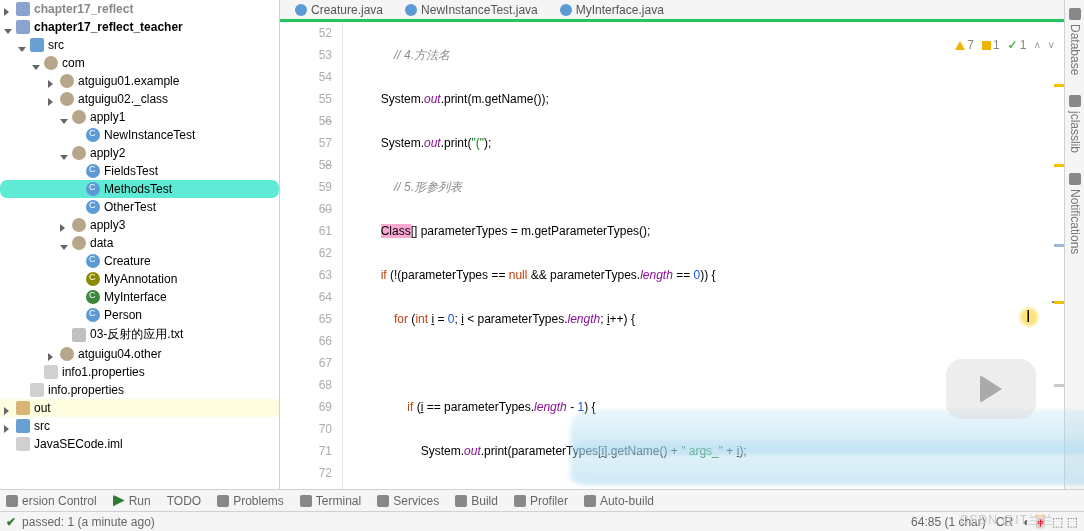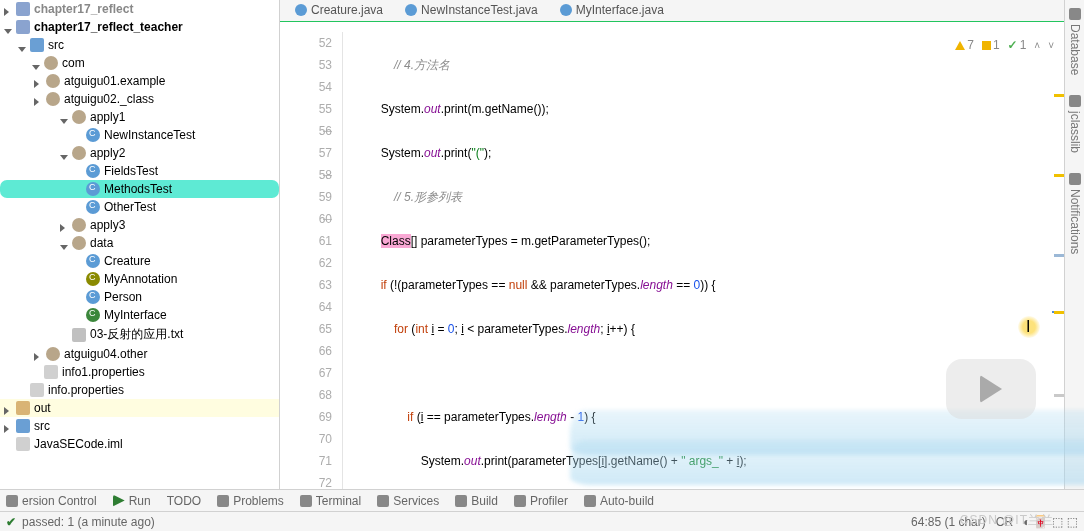--- a/index.html
+++ b/index.html
@@ -15,35 +15,35 @@
 .icon { width: 14px; height: 14px; margin-right: 4px; display:inline-block; border-radius:2px; }
 .icon-module { background:#8aa3cf; }
 .icon-folder { background:#d9b475; }
 .icon-pkg { background:#b8a68a; border-radius:50%; }
 .icon-class { background:#5b9bd5; border-radius:50%; position:relative; }
 .icon-class::after { content:"C"; color:#fff; font-size:9px; position:absolute; left:3px; top:0;}
 .icon-file { background:#d0d0d0; }
 .icon-txt { background:#c0c0c0; }
 .bold { font-weight: bold; }
 .tree-label { white-space: nowrap; }
-.indent-0{padding-left:4px}.indent-1{padding-left:18px}.indent-2{padding-left:32px}.indent-3{padding-left:34px}.indent-4{padding-left:60px}.indent-5{padding-left:74px}
+.indent-0{padding-left:4px}.indent-1{padding-left:18px}.indent-2{padding-left:32px}.indent-3{padding-left:48px}.indent-4{padding-left:60px}.indent-5{padding-left:74px}
 .editor-area { flex:1; display:flex; flex-direction:column; position:relative; }
-.tabs { height: 22px; border-bottom:1px solid #22c55e; display:flex; align-items:flex-start; padding-left:6px; gap:4px; background:#f5f5f5; position:relative;}
+.tabs { height: 22px; border-bottom:3px solid #22c55e; display:flex; align-items:center; padding-left:6px; gap:4px; background:#f5f5f5; position:relative;}
 .tab { display:flex; align-items:center; padding:2px 8px; border:1px solid transparent; border-bottom:none; border-radius:3px 3px 0 0; cursor:pointer; gap:4px; color:#555;}
 .tab .tab-icon { width:12px; height:12px; background:#5b9bd5; border-radius:50%; }
 .right-gauge { position:absolute; right:10px; top:38px; display:flex; gap:8px; font-size:11px; color:#888; align-items:center;}
 .gauge-item { display:flex; align-items:center; gap:2px;}
 .yellow-tri{width:0;height:0;border-left:5px solid transparent;border-right:5px solid transparent;border-bottom:9px solid #f0b400;}
 .yellow-sq{width:9px;height:9px;background:#f0b400;}
 .green-check{color:#4caf50;font-weight:bold;}
 .chev-up,.chev-down{color:#888;font-size:10px;}
 .right-col { width:20px; display:flex; flex-direction:column; border-left:1px solid #d1d1d1; align-items:center; gap:20px; padding-top:8px; background:#f5f5f5;}
 .right-col-item { writing-mode:vertical-lr; font-size:11px; color:#777; cursor:pointer; display:flex; align-items:center; gap:4px;}
 .right-col-icon{width:12px;height:12px;background:#888;border-radius:2px; writing-mode:horizontal-tb;}
-.code-body { flex:1; display:flex; overflow:hidden; position:relative;margin-top:10px; }
+.code-body { flex:1; display:flex; overflow:hidden; position:relative; }
 .gutter { width:70px; text-align:right; padding-right:18px; color:#adadad; font-family:"JetBrains Mono","Consolas",monospace; font-size:14px; line-height:22px; background:#fff; user-select:none;}
 .gutter .g-line { height:22px; position:relative;}
 .fold-line { position:absolute; left:45px; top:0; bottom:0; width:18px; border-right:1px solid #e4e4e4;}
 .fold-dash{position:absolute;left:-2px;width:9px;height:1px;background:#c0c0c0;}
 .code-view { flex:1; font-family:"JetBrains Mono","Consolas",monospace; font-size:14px; line-height:22px; white-space:pre; position:relative;}
 .line { height:22px; padding-left:4px; } 
 .k-kw{color:#c2410c;}
 .k-fld{color:#871094; font-style:italic;}
 .k-str{color:#067d17;}
 .k-num{color:#1750eb;}
@@ -152,27 +152,27 @@
         <span class="icon icon-class"></span>
         <span class="tree-label">Creature</span>
       </div>
     <div class="tree-item indent-5">
         <span class="chev" style="visibility:hidden"></span>
         <span class="icon icon-class" style="background:#8a8a00"></span>
         <span class="tree-label">MyAnnotation</span>
       </div>
     <div class="tree-item indent-5">
         <span class="chev" style="visibility:hidden"></span>
-        <span class="icon icon-class"></span>
-        <span class="tree-label">Person</span>
-      </div>
-    <div class="tree-item indent-5">
-        <span class="chev" style="visibility:hidden"></span>
         <span class="icon icon-class" style="background:#3c873c"></span>
         <span class="tree-label">MyInterface</span>
+      </div>
+    <div class="tree-item indent-5">
+        <span class="chev" style="visibility:hidden"></span>
+        <span class="icon icon-class"></span>
+        <span class="tree-label">Person</span>
       </div>
     <div class="tree-item indent-4">
         <span class="chev" style="visibility:hidden"></span>
         <span class="icon icon-txt"></span>
         <span class="tree-label">03-反射的应用.txt</span>
       </div>
     <div class="tree-item indent-3">
         <span class="chev closed"></span>
         <span class="icon icon-pkg"></span>
         <span class="tree-label">atguigu04.other</span>

